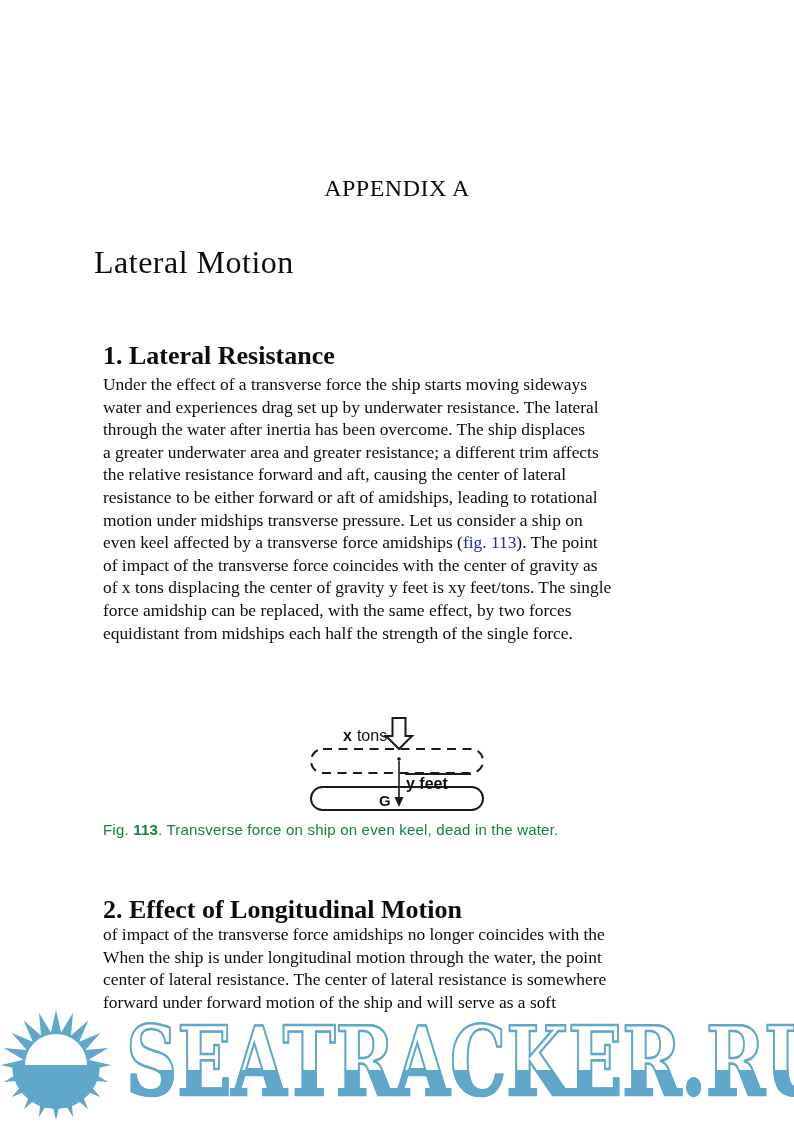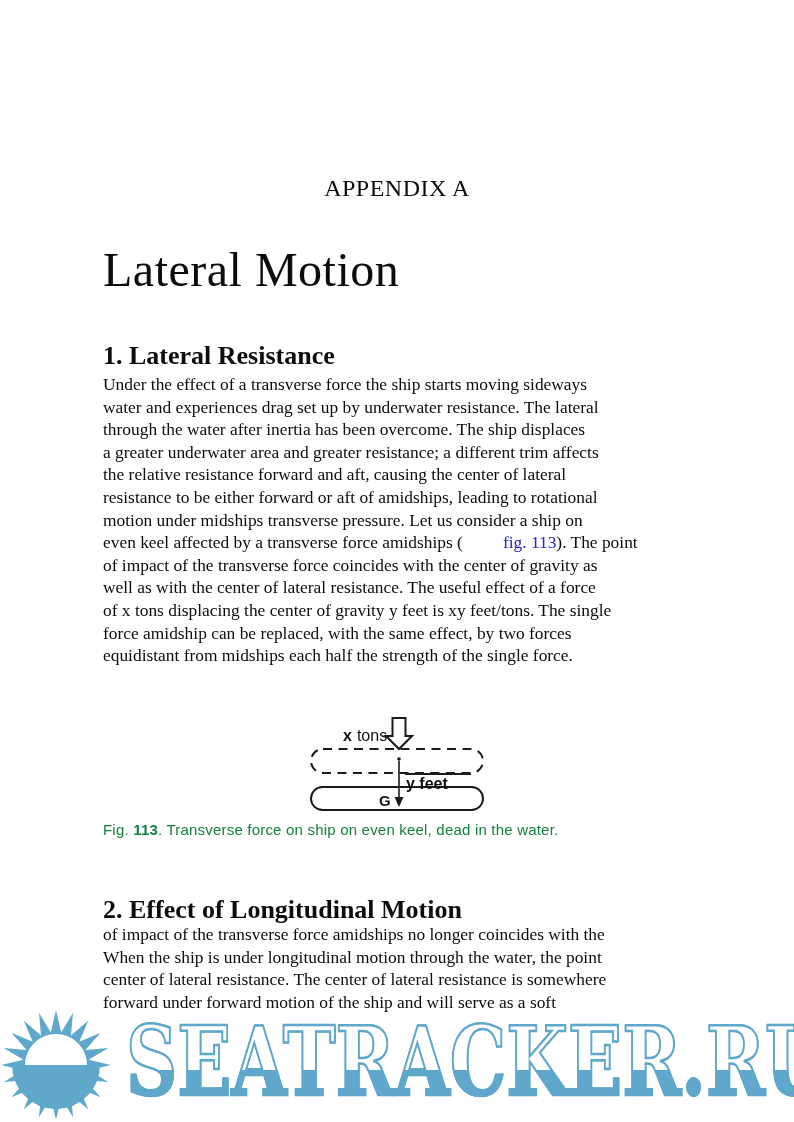--- a/index.html
+++ b/index.html
@@ -13,39 +13,39 @@
     color:#0c0c0c;
     text-decoration:underline;
   }
   .kicker{
     position:absolute;left:0;right:0;top:176px;
     text-align:center;
     font-size:24px;line-height:1;
     letter-spacing:0.5px;
   }
   .doc-title{
-    position:absolute;left:103px;top:246px;
-    font-size:48px;line-height:1;
+    position:absolute;left:94px;top:246px;
+    font-size:32px;line-height:1;
     letter-spacing:0.5px;
   }
   .sec-heading{
     position:absolute;left:103px;
     font-size:26px;line-height:1;
     font-weight:bold;
   }
   .h-sec1{top:343px;}
   .h-sec2{top:897px;}
   .bodytext{
     position:absolute;left:103px;
     font-size:17.4px;line-height:22.6px;
   }
   .p1{top:373px;}
   .p2{top:923px;}
   .bodytext div{white-space:pre;}
-  .fig-link{color:#2222cc;text-decoration:none;cursor:pointer;margin-left:40px;}
+  .fig-link{color:#2222cc;text-decoration:none;cursor:pointer;}
   .figure-svg{position:absolute;left:295px;top:710px;}
   .fig-caption{
     position:absolute;left:103px;top:821px;
     font-family:"Liberation Sans", sans-serif;
     font-size:15px;line-height:1.2;
     letter-spacing:0.2px;color:#15803d;
   }
   .fig-caption b{font-weight:bold;}
   .watermark-text{
     position:absolute;left:126px;top:1014px;
@@ -86,21 +86,20 @@
   <div class="bodytext p1">
       <div>Under the effect of a transverse force the ship starts moving sideways</div>
       <div>water and experiences drag set up by underwater resistance. The lateral</div>
       <div>through the water after inertia has been overcome. The ship displaces</div>
       <div>a greater underwater area and greater resistance; a different trim affects</div>
       <div>the relative resistance forward and aft, causing the center of lateral</div>
       <div>resistance to be either forward or aft of amidships, leading to rotational</div>
       <div>motion under midships transverse pressure. Let us consider a ship on</div>
       <div><span>even keel affected by a transverse force amidships (</span><a href="#" class="fig-link">fig. 113</a><span>). The point</span></div>
       <div>of impact of the transverse force coincides with the center of gravity as</div>
-      <div>well as with the center of lateral resistance. The useful effect of a force</div>
       <div>of x tons displacing the center of gravity y feet is xy feet/tons. The single</div>
       <div>force amidship can be replaced, with the same effect, by two forces</div>
       <div>equidistant from midships each half the strength of the single force.</div>
     </div>
 
   <svg class="figure-svg" width="205" height="105" viewBox="0 0 205 105" xmlns="http://www.w3.org/2000/svg">
 
     <rect x="16" y="39" width="172" height="24" rx="12" fill="none" stroke="#1a1a1a" stroke-width="2" stroke-dasharray="9 6.5"></rect>
 
     <rect x="16" y="77" width="172" height="23" rx="11.5" fill="#ffffff" stroke="#1a1a1a" stroke-width="2"></rect>

